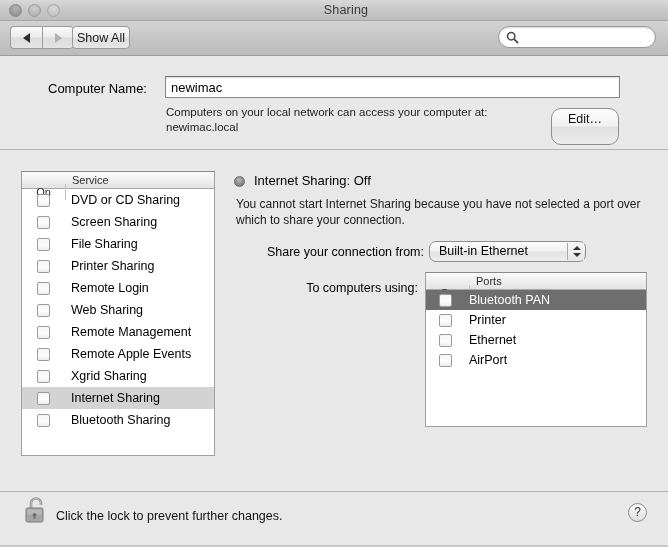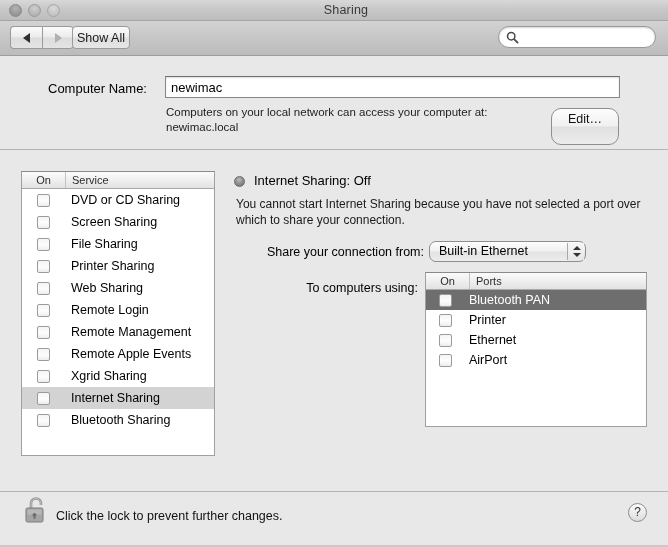--- a/index.html
+++ b/index.html
@@ -221,21 +221,21 @@
   }
   .list-header {
     position: relative;
     height: 17px;
     background: linear-gradient(to bottom, #fbfbfb 0%, #efefef 50%, #e2e2e2 100%);
     border-bottom: 1px solid #a9a9a9;
     box-sizing: border-box;
   }
   .lh-on {
     position: absolute;
-    left: 0; top: 0;
+    left: 0; top: 12px;
     width: 44px;
     height: 16px;
     line-height: 16px;
     text-align: center;
     font-size: 11px;
     color: #2c2c2c;
     border-right: 1px solid #c2c2c2;
     box-sizing: border-box;
   }
   .lh-name {
@@ -486,25 +486,25 @@
         <div class="srow">
           <div class="cbx"></div>
           <div class="srow-label">File Sharing</div>
         </div>
         <div class="srow">
           <div class="cbx"></div>
           <div class="srow-label">Printer Sharing</div>
         </div>
         <div class="srow">
           <div class="cbx"></div>
+          <div class="srow-label">Remote Login</div>
+        </div>
+        <div class="srow">
+          <div class="cbx"></div>
           <div class="srow-label">Web Sharing</div>
-        </div>
-        <div class="srow">
-          <div class="cbx"></div>
-          <div class="srow-label">Remote Login</div>
         </div>
         <div class="srow">
           <div class="cbx"></div>
           <div class="srow-label">Remote Management</div>
         </div>
         <div class="srow">
           <div class="cbx"></div>
           <div class="srow-label">Remote Apple Events</div>
         </div>
         <div class="srow">

